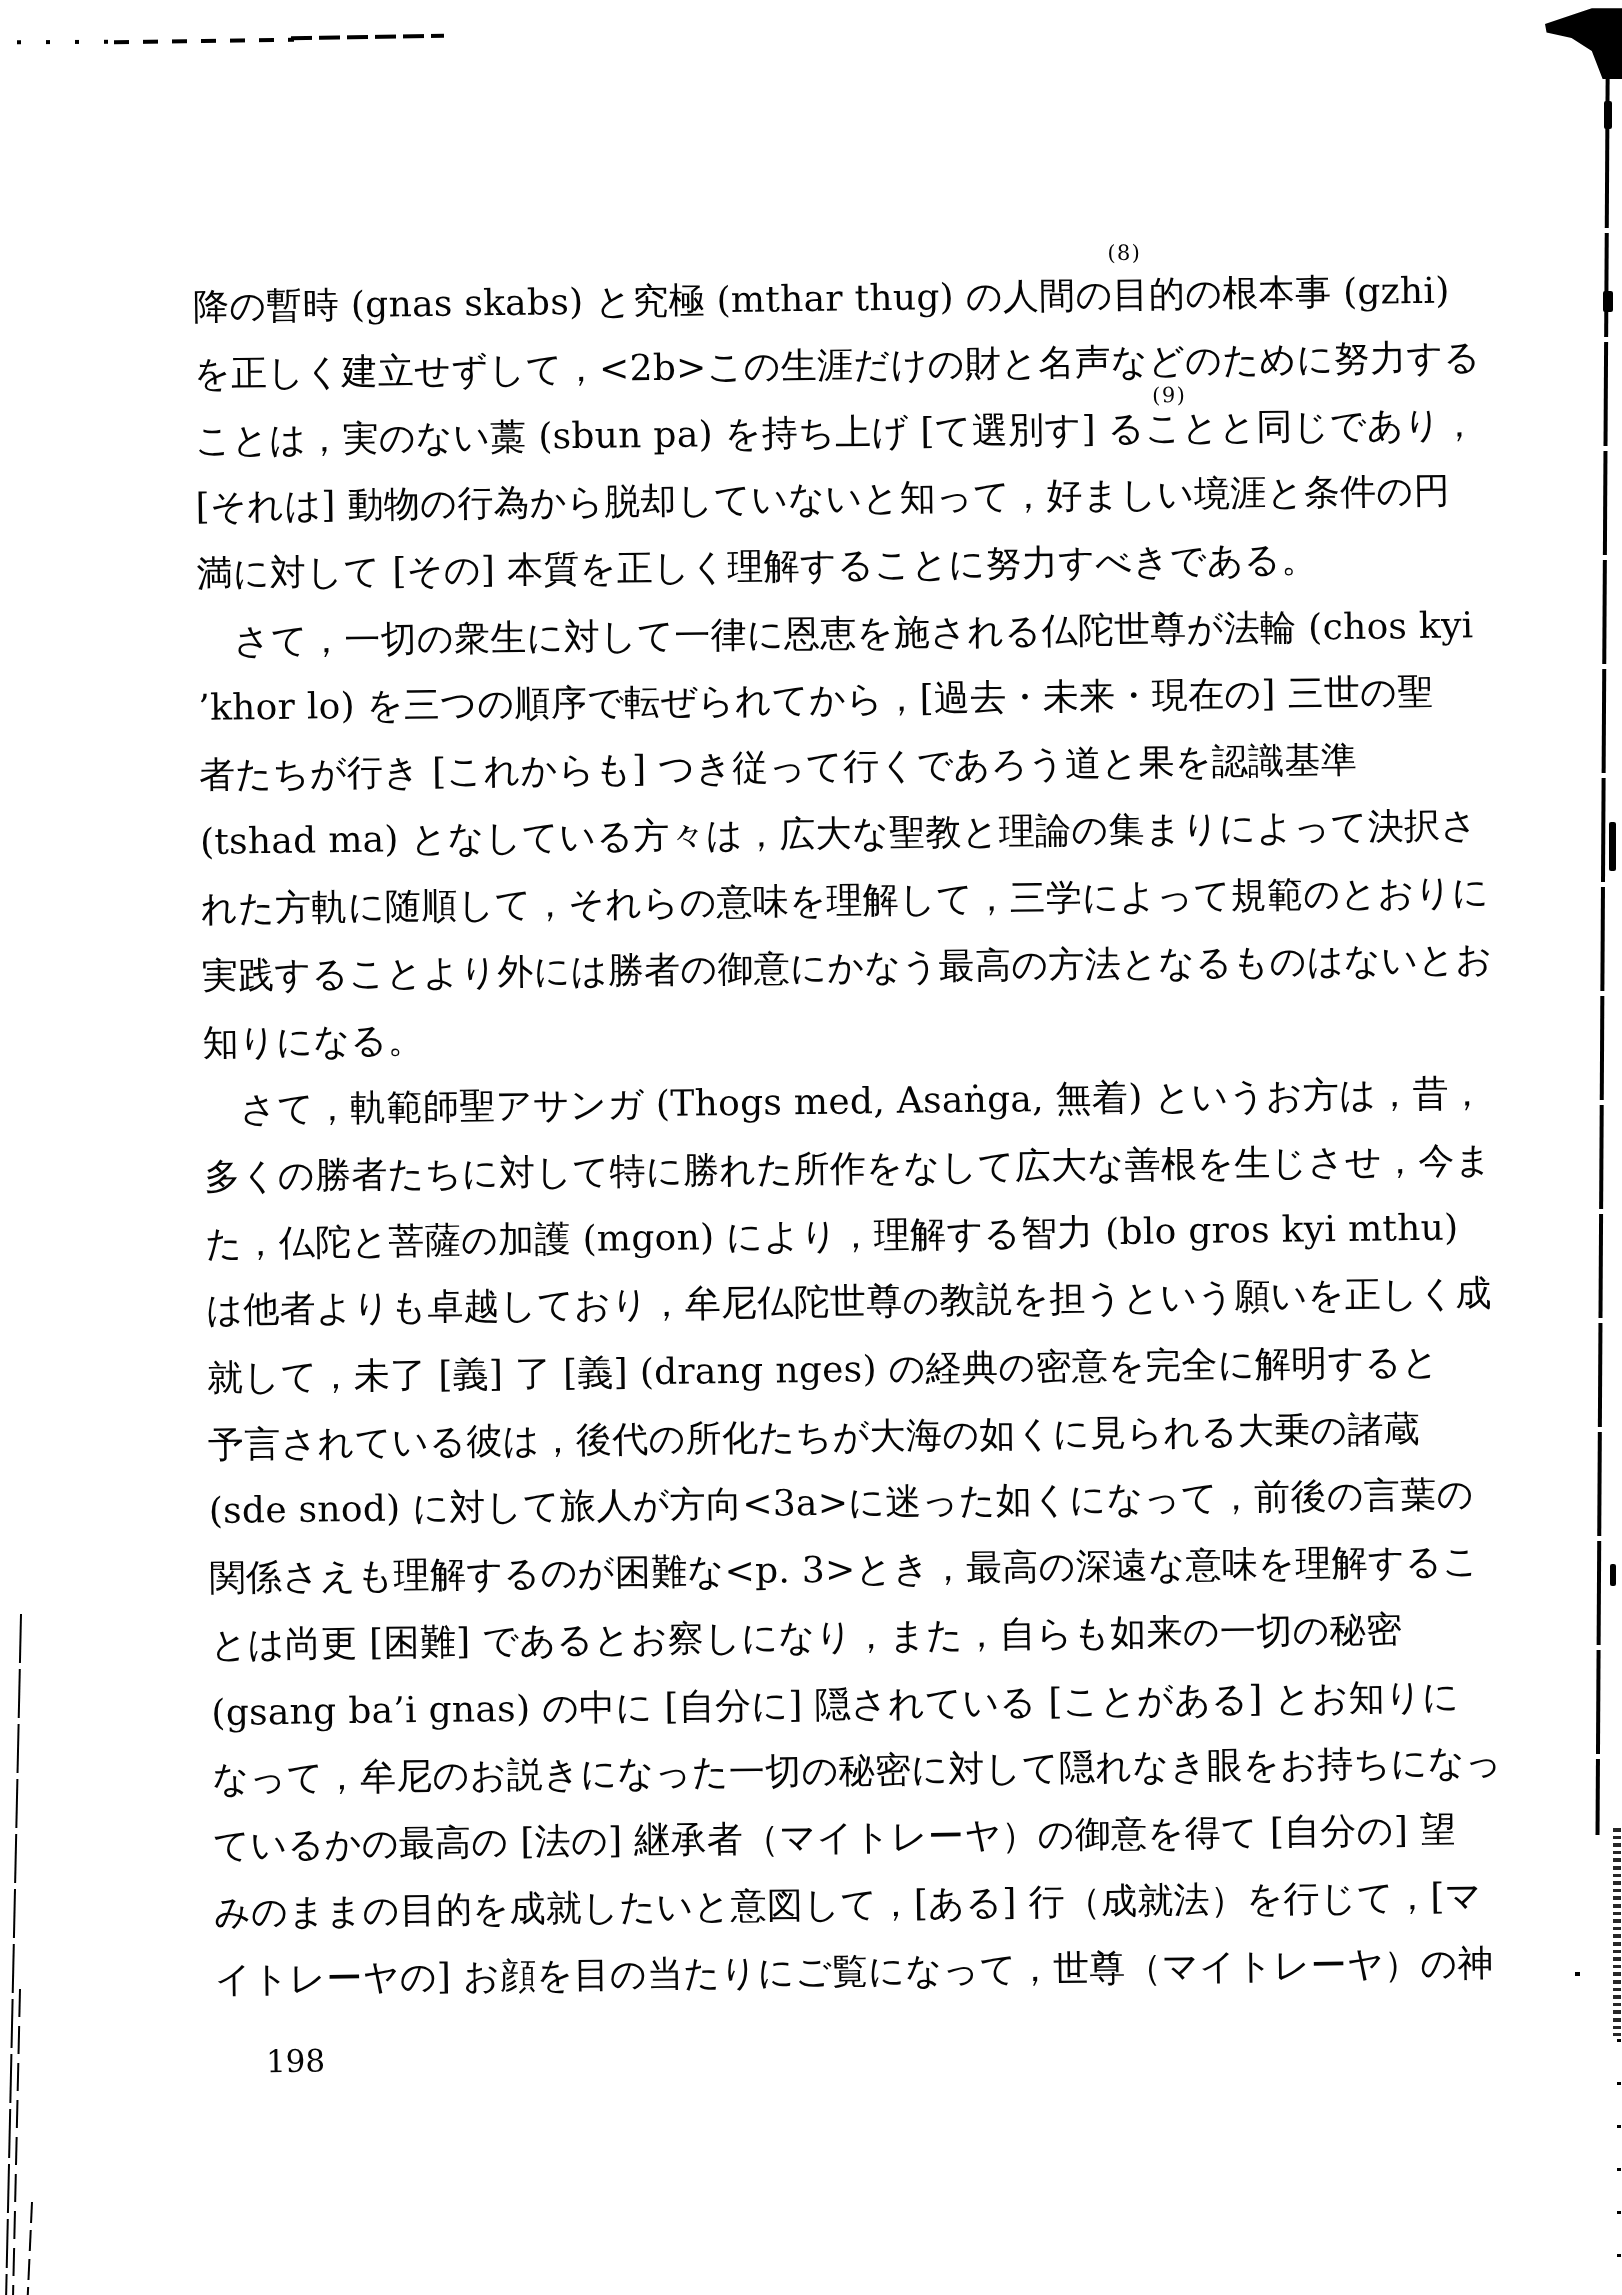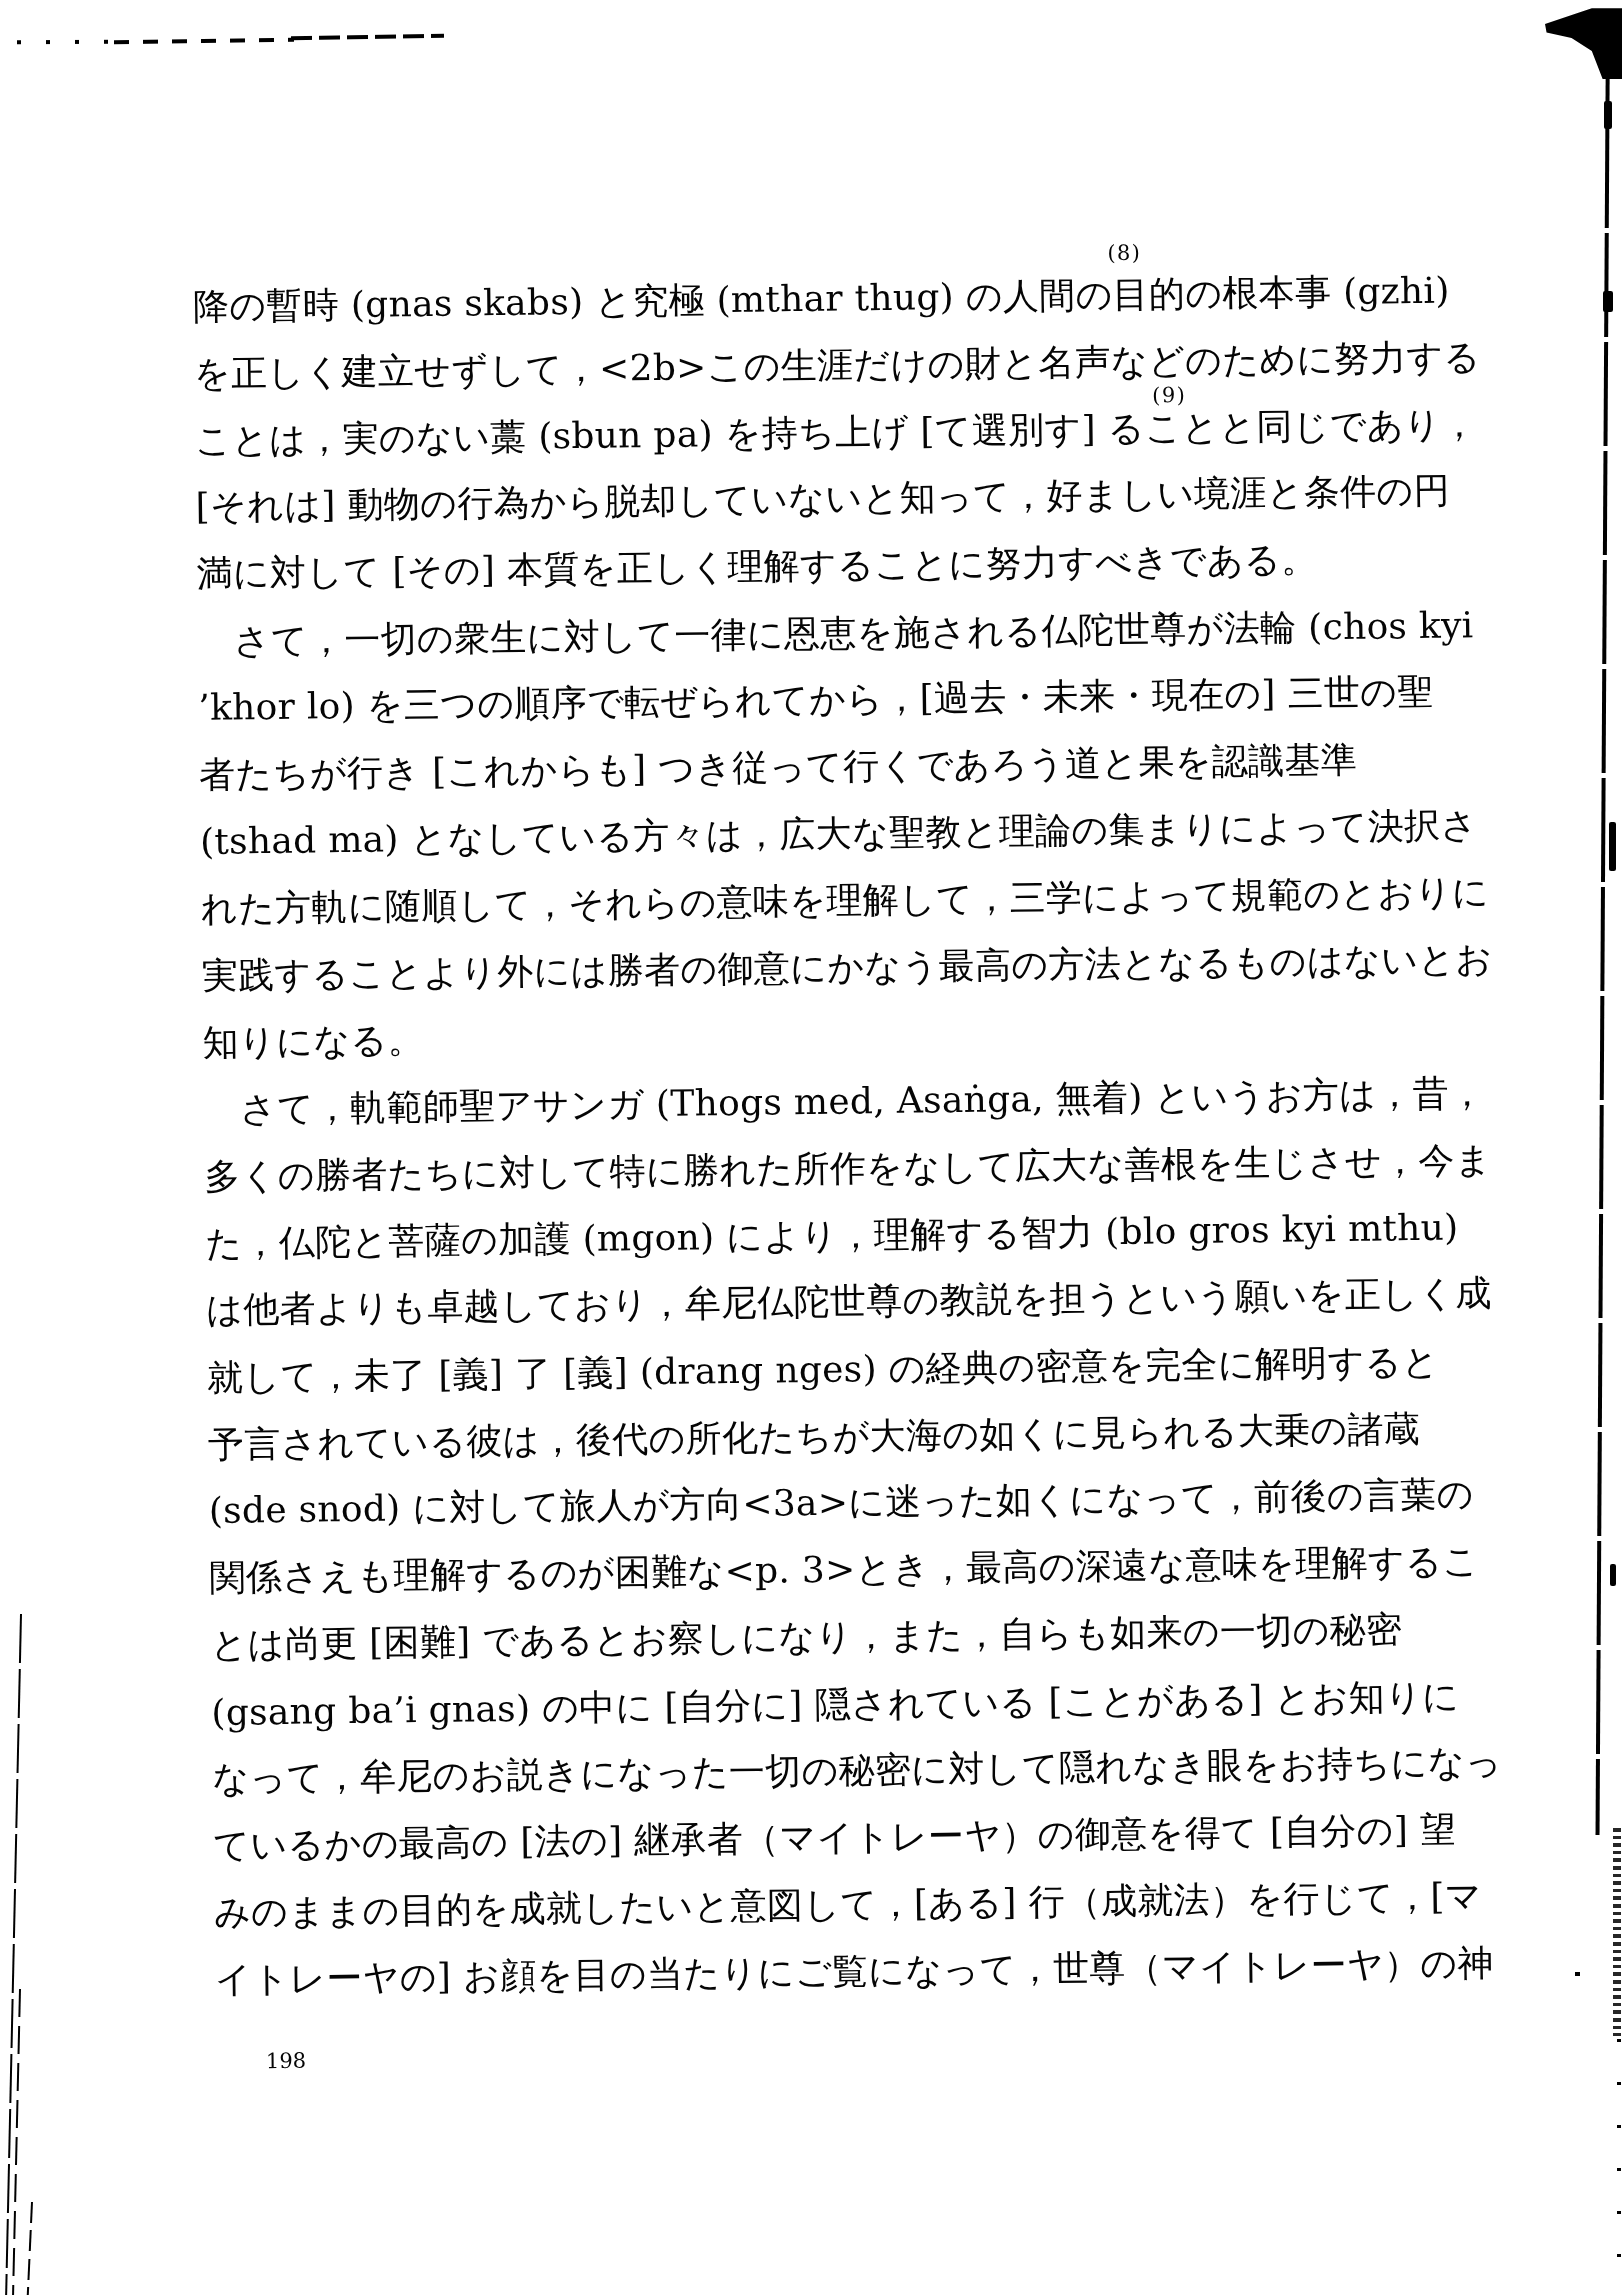--- a/index.html
+++ b/index.html
@@ -26,21 +26,21 @@
   }
   .fnmark{
     position:absolute;
     font-size:21px;line-height:21px;
     letter-spacing:1.4px;
     color:#050505;
     white-space:pre;
   }
   .pagenum{
     position:absolute;left:243px;top:2047px;
-    font-size:21px;line-height:30.5px;
+    font-size:31px;line-height:30.5px;
     color:#050505;
   }
   
   .artifact{position:absolute;}
   .noise-dots-tl{
     left:17.3px;top:40px;width:97px;height:3.5px;
     background:repeating-linear-gradient(90deg,#000 0 4.2px,transparent 4.2px 29px);
     transform:rotate(-0.4deg);
   }
   .noise-dash-tl-1{

